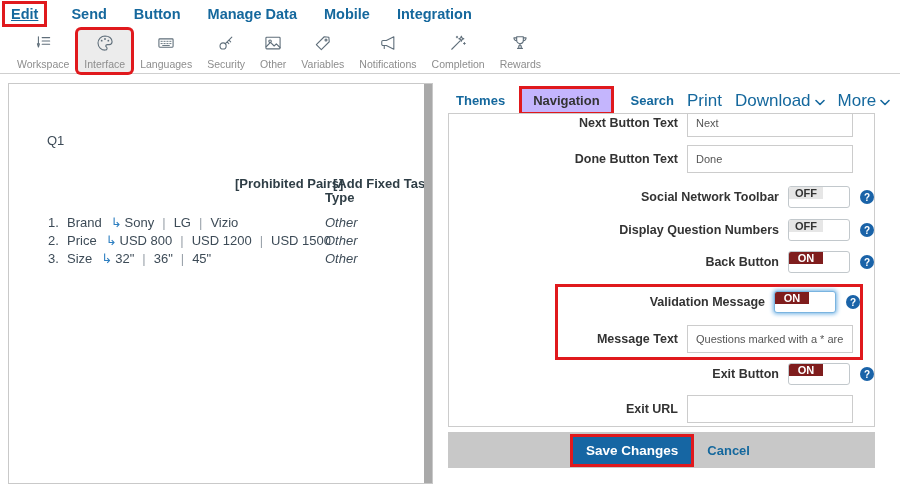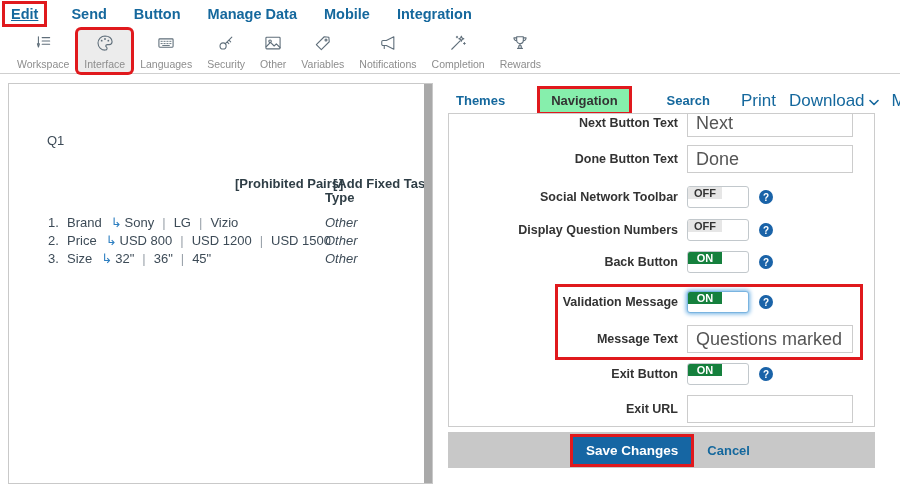--- a/index.html
+++ b/index.html
@@ -44,50 +44,50 @@
   .prow { position:absolute; left:39px; right:10px; font-size:13px; color:#3d4b57;
     white-space:nowrap; }
   .pnum { display:inline-block; min-width:15px; }
   .pname { margin-left:4px; }
   .parrow { color:#2d7fc1; margin:0 3px 0 9px; font-family:"DejaVu Sans", sans-serif; }
   .psep { color:#9aa2aa; margin:0 8px; }
   .ptype { position:absolute; left:277px; font-style:italic; }
 
   
   .rightpanel { position:absolute; left:448px; top:88px; width:442px; height:396px; }
-  .tabs-row { display:flex; align-items:center; height:25px;gap:18px; }
+  .tabs-row { display:flex; align-items:center; height:25px; }
   .tab { font-size:13px; font-weight:600; color:#15689d; cursor:pointer; margin-left:20px; }
   .tab:first-child { margin-left:8px; }
-  .tab.active { color:#333; background:#86efac; padding:4px 11px;
+  .tab.active { color:#333; background:#c4b5fd; padding:4px 11px;
     box-shadow:0 0 0 3px #e0191d; margin-left:17px; }
   .actions { margin-left:auto; display:flex; align-items:center; font-size:17px; }
   .action-link { color:#15689d; font-weight:500; margin-left:13px; cursor:pointer;
     display:flex; align-items:center; }
   .action-link svg { margin-left:4px; }
   .close-x { margin-left:18px; margin-right:8px; cursor:pointer; display:flex; }
 
   
   .form-wrap { position:absolute; top:25px; left:0; width:427px; height:314px;
     border:1px solid #ccc; overflow:hidden; background:#fff; }
   .frow { display:flex; align-items:center; }
   .frow.h-input { height:28px; }
-  .frow.h-toggle { height:22px; }
+  .frow.h-toggle { height:22px;justify-content:flex-end; }
   .flbl { width:229px; text-align:right; font-size:12.5px; font-weight:700;
     color:#333; margin-right:9px; white-space:nowrap; }
   .red-group { border:3px solid #e0191d; margin-left:106px; width:308px;
     padding:4px 0; }
   .red-group .flbl { width:120px; }
   .txt-input { width:166px; height:28px; border:1px solid #ccc; background:#fff;
-    font-family:"Liberation Sans", sans-serif; font-size:18px; color:#555;
+    font-family:"Liberation Sans", sans-serif; font-size:11px; color:#555;
     padding:0 8px; outline:none; }
   .toggle { width:62px; height:22px; border:1px solid #c2c8cc; border-radius:3px;
     display:flex; overflow:hidden; background:#fff; cursor:pointer;
     font-size:11px; font-weight:700;flex-direction:column; }
   .tg-seg { display:flex; align-items:center; justify-content:center; }
-  .toggle.on .tg-label { width:34px; background:#15803d; color:#fff; }
+  .toggle.on .tg-label { width:34px; background:#7f1d1d; color:#fff; }
   .toggle.on .tg-blank { width:26px; background:#fff; }
   .toggle.off .tg-blank { width:26px; background:#fff; border-right:1px solid #d5d5d5; }
   .toggle.off .tg-label { width:34px; background:#e6e6e6; color:#333; }
   .toggle.focused { box-shadow:0 0 4px 1px #6fb1e4; border-color:#7ab4e0; }
   .help { width:14px; height:14px; border-radius:50%; background:#1a63a8; color:#fff;
     font-size:10px; font-weight:700; display:flex; align-items:center;
     justify-content:center; margin-left:10px; cursor:pointer; }
 
   
   .panel-footer { position:absolute; top:344px; left:0; width:427px; height:36px;

